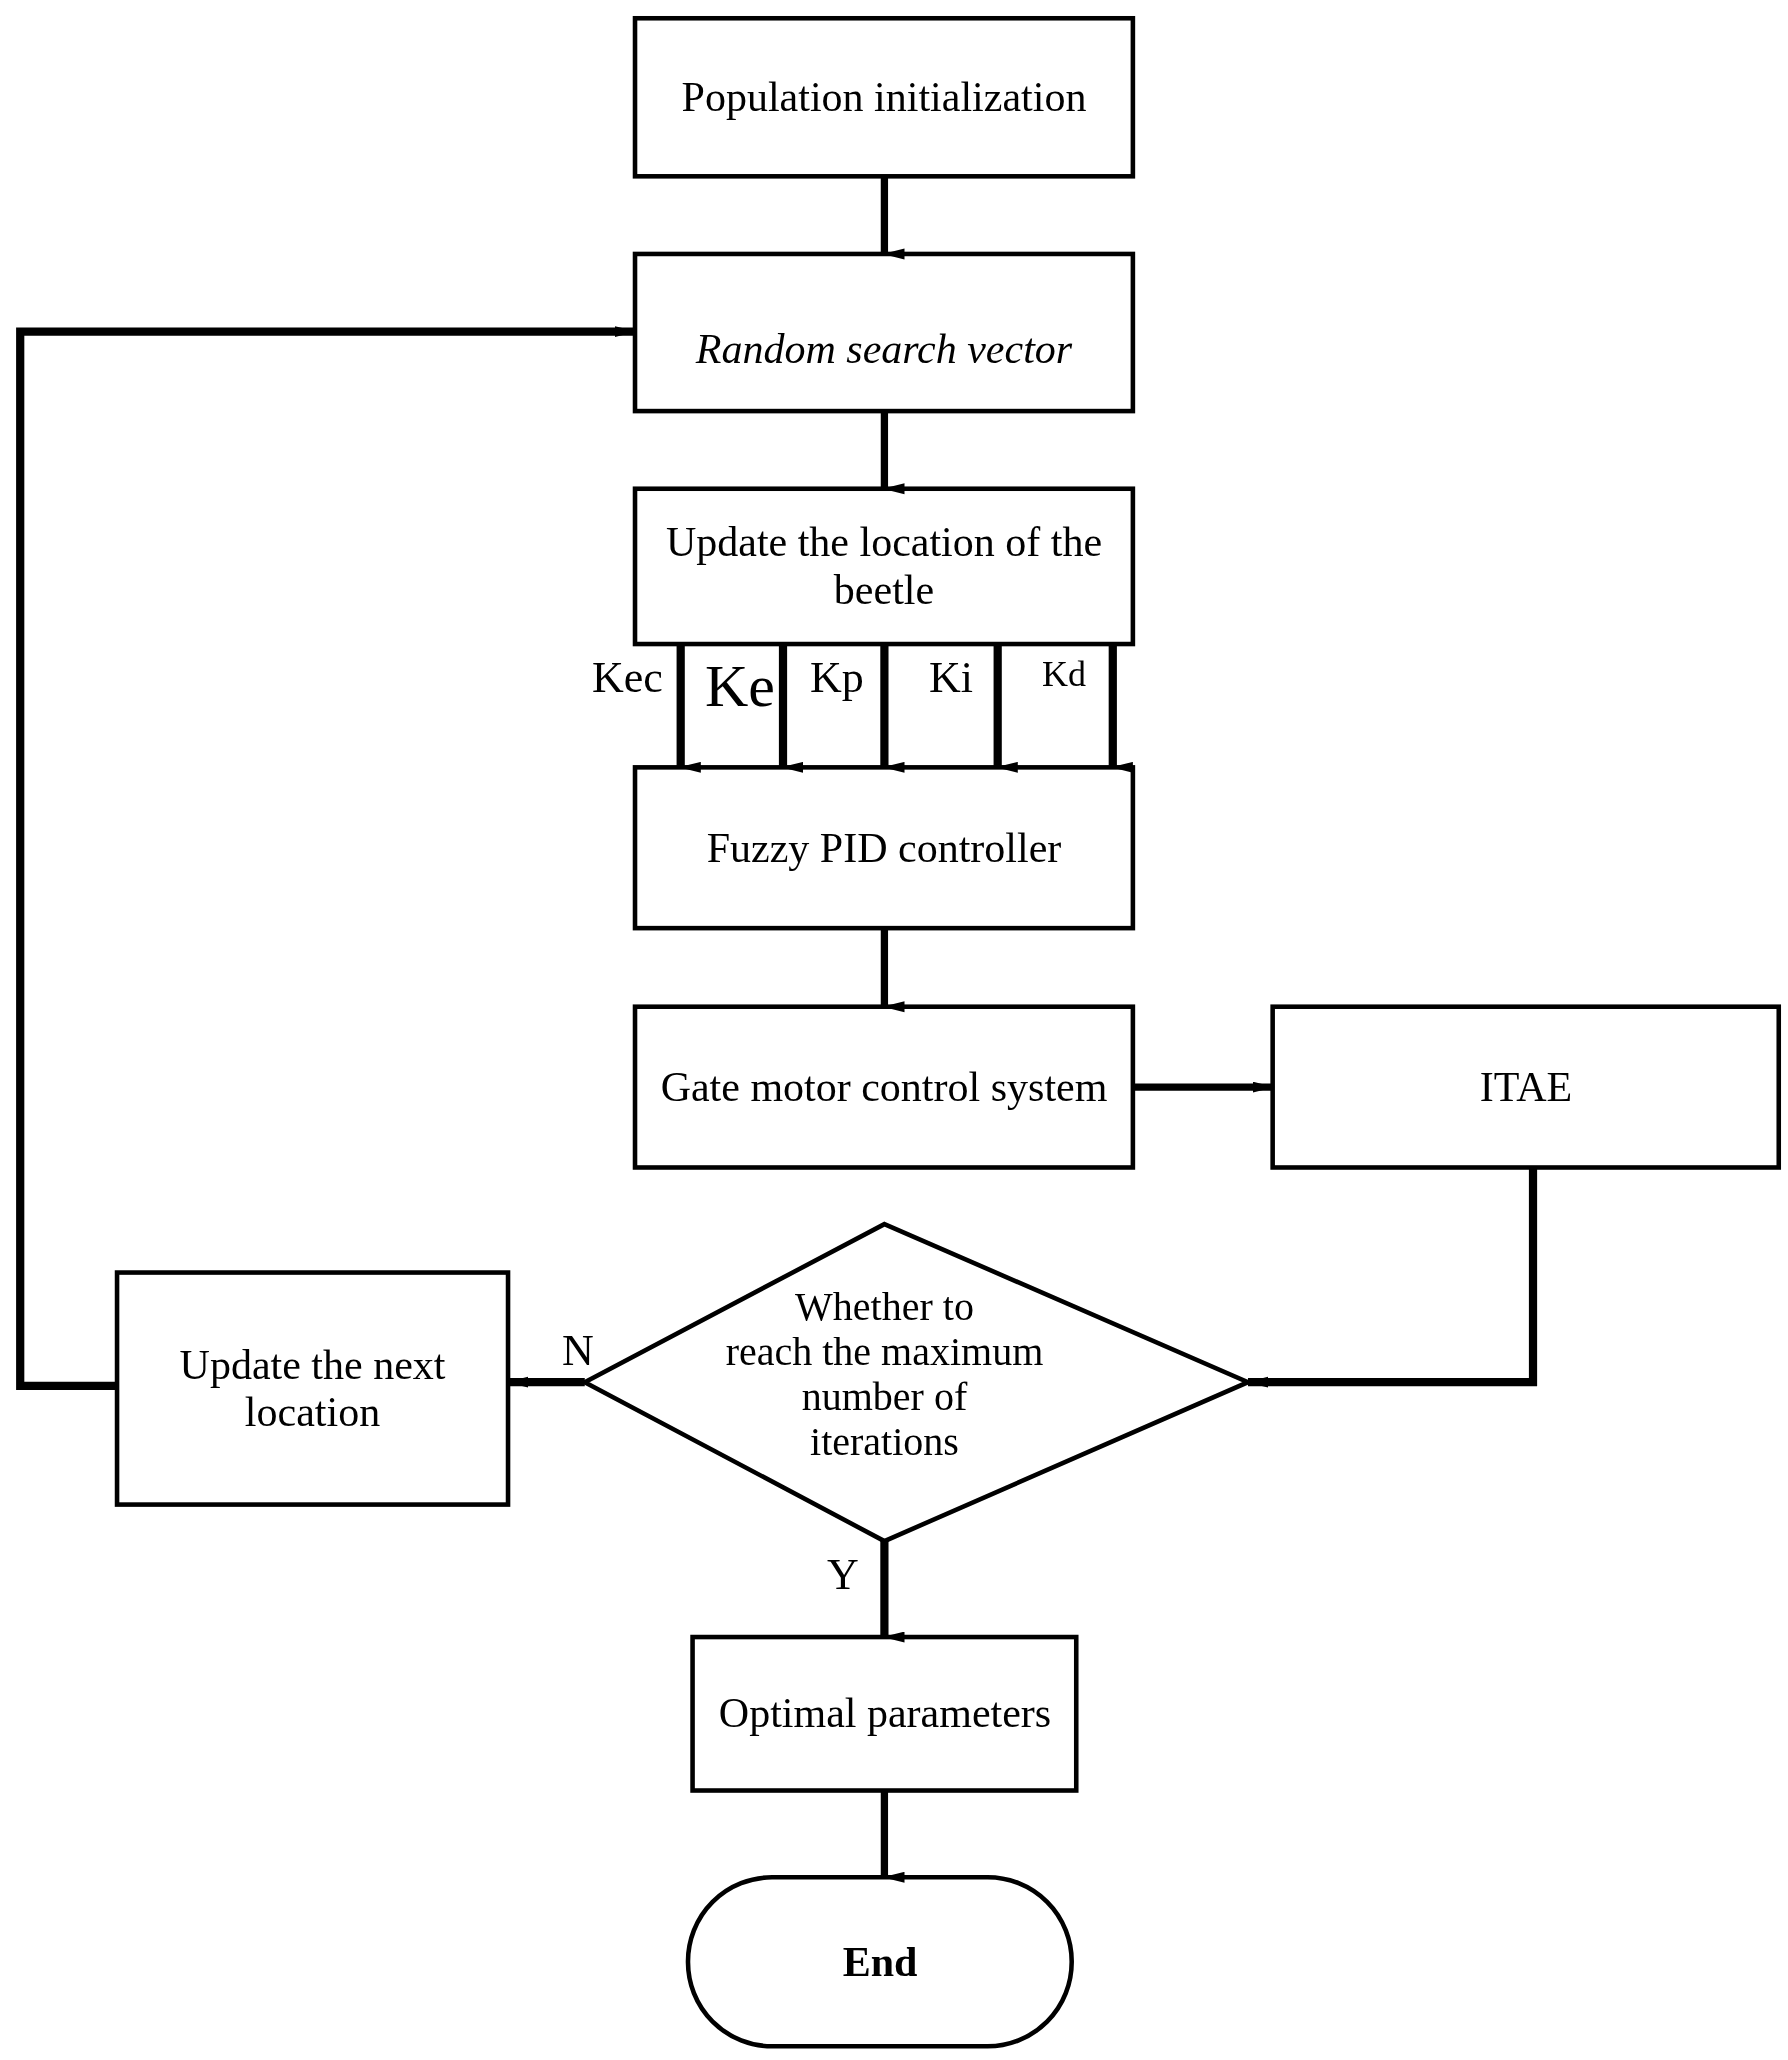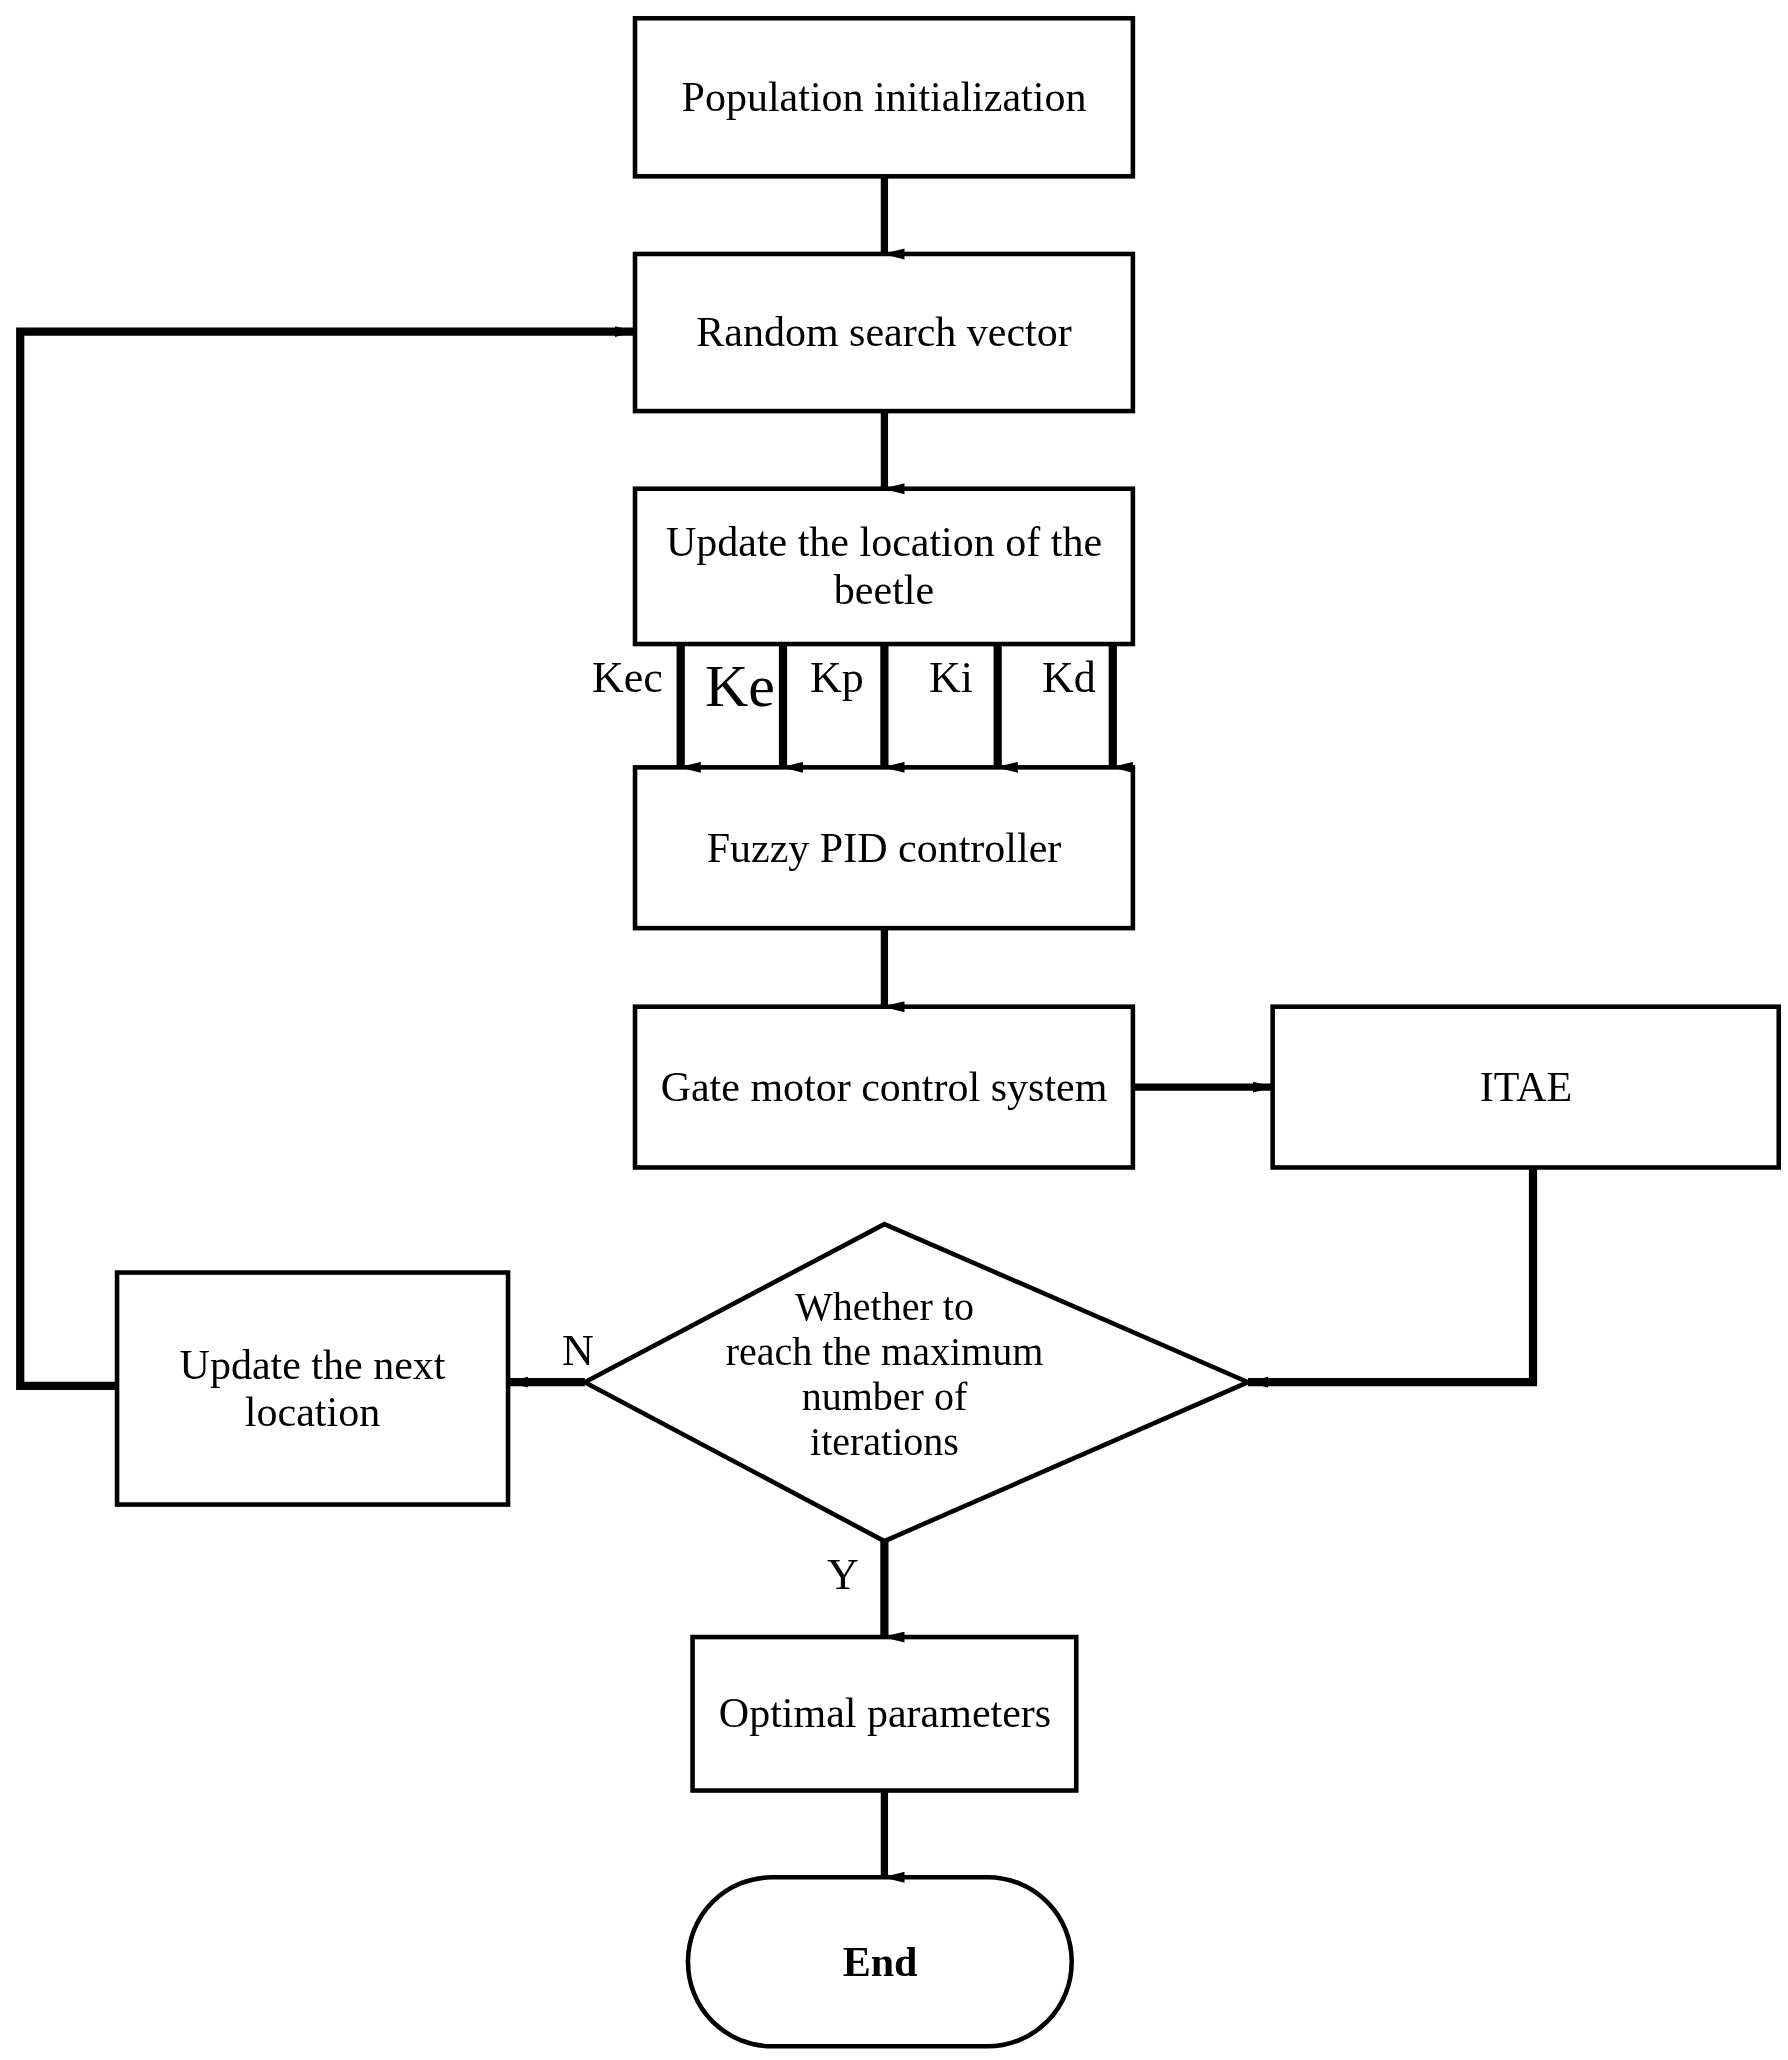--- a/index.html
+++ b/index.html
@@ -98,21 +98,21 @@
 
     <path d="M 128 1517 L 22 1517 L 22 363 L 695 363" fill="none" stroke="#000000" stroke-width="9" marker-end="url(#arrowRight)"></path>
 
     <line x1="968" y1="1687" x2="968" y2="1792" stroke="#000000" stroke-width="9" marker-end="url(#arrowDown)"></line>
 
     <line x1="968" y1="1960" x2="968" y2="2055" stroke="#000000" stroke-width="8" marker-end="url(#arrowDown)"></line>
   </svg>
 
   <div class="node-label" style="left:635px; top:18.3px; width:498px; height:158px; font-size:42px;text-align:right;">Population initialization</div>
 
-  <div class="node-label" style="left:635px; top:254px; width:498px; height:157px; font-size:42px;">Random search vector</div>
+  <div class="node-label" style="left:635px; top:271px; width:498px; height:157px; font-size:42px;font-style:italic;">Random search vector</div>
 
   <div class="node-label" style="left:635px; top:489px; width:498px; height:155px; font-size:42px;">Update the location of the
 beetle</div>
 
   <div class="node-label" style="left:635px; top:768px; width:498px; height:161px; font-size:42px;">Fuzzy PID controller</div>
 
   <div class="node-label" style="left:635px; top:1007px; width:498px; height:161px; font-size:42px;">Gate motor control system</div>
 
   <div class="node-label" style="left:1273px; top:1007px; width:506px; height:161px; font-size:42px;">ITAE</div>
 
@@ -129,20 +129,20 @@
   <div class="node-label" style="left:688px; top:1878px; width:384px; height:169px; font-size:42px;font-weight:bold;">End</div>
 
   <div class="edge-label" style="left:592px; top:656px; font-size:44px;">Kec</div>
 
   <div class="edge-label" style="left:705px; top:656px; font-size:60px;">Ke</div>
 
   <div class="edge-label" style="left:810px; top:656px; font-size:44px;">Kp</div>
 
   <div class="edge-label" style="left:929px; top:656px; font-size:44px;text-align:right;">Ki</div>
 
-  <div class="edge-label" style="left:1042px; top:656px; font-size:44px;">Kd</div>
+  <div class="edge-label" style="left:1042px; top:656px; font-size:36px;">Kd</div>
 
   <div class="edge-label" style="left:562px; top:1329px; font-size:44px;">N</div>
 
   <div class="edge-label" style="left:827px; top:1553px; font-size:44px;">Y</div>
 
 </div>
 
 
 </body></html>

